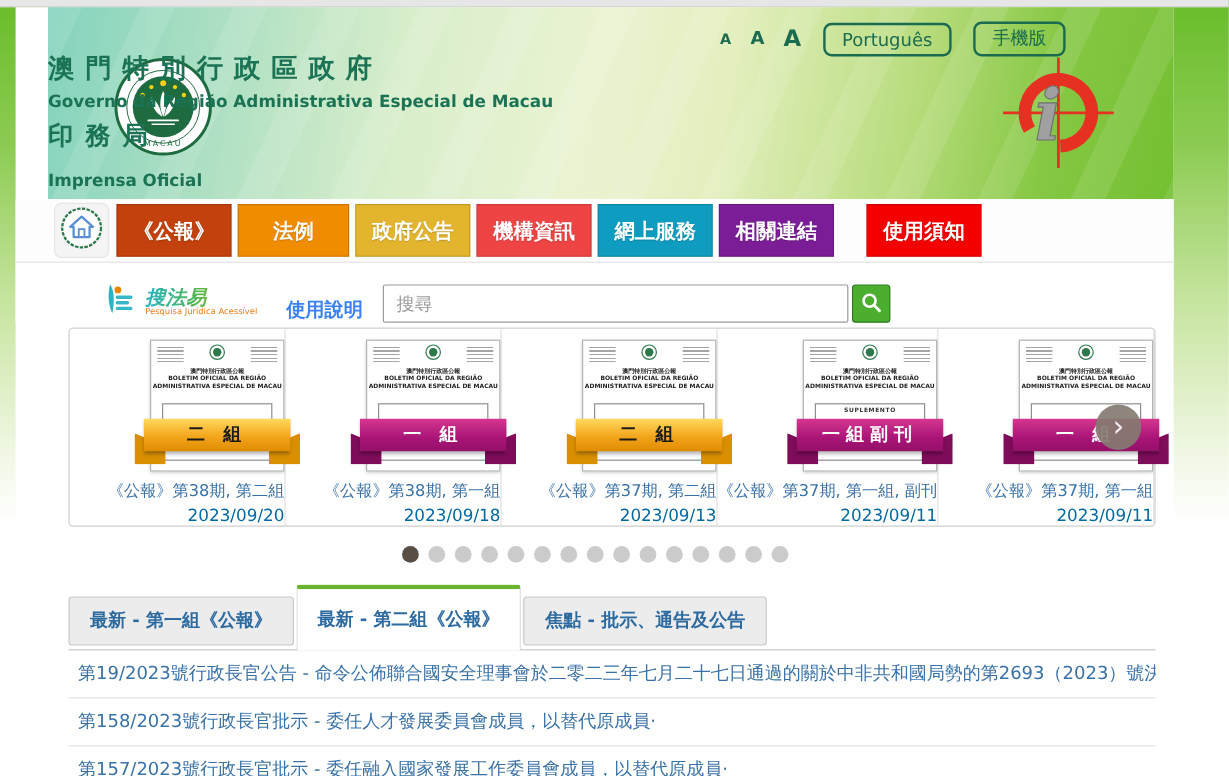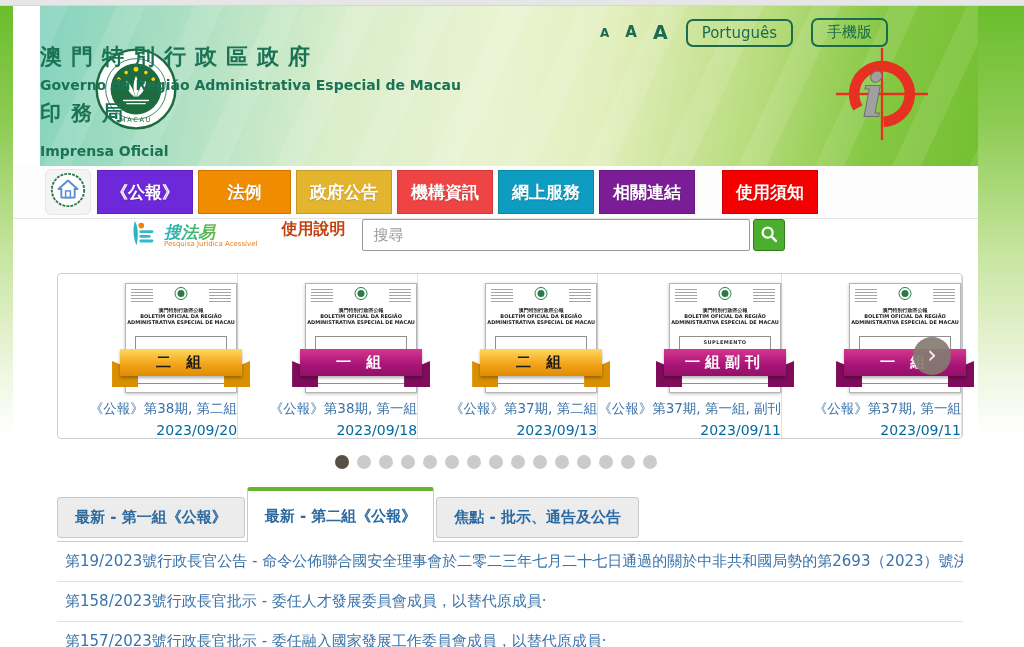--- a/index.html
+++ b/index.html
@@ -35,28 +35,28 @@
   .navbar{display:flex;align-items:center;height:52px;padding-left:32px;background:#fdfdfd;
     border-bottom:1px solid #e3e3e3;position:relative}
   .home-btn{width:44px;height:44px;border-radius:6px;background:#f4f4f4;border:1px solid #e6e6e6;
     display:flex;align-items:center;justify-content:center;margin-right:6px;cursor:pointer}
   .nav-btn{height:44px;min-width:93px;padding:0 13px;margin-right:5px;border:1px solid rgba(0,0,0,.14);
     color:#fff;font-size:17px;font-weight:bold;display:flex;align-items:center;justify-content:center;
     cursor:pointer;text-shadow:0 1px 1px rgba(0,0,0,.18);box-sizing:border-box}
   .nav-btn[data-gap="true"]{margin-left:22px}
 
   
-  .searchbar{display:flex;align-items:flex-start;height:50px;padding-left:118px;background:#fff}
+  .searchbar{display:flex;align-items:flex-end;height:50px;padding-left:75px;background:#fff}
   .slogo{display:flex;align-items:center;cursor:pointer}
   .slogo-text{margin-left:5px}
   .slogo-title{font-size:17px;font-weight:bold;font-style:italic;line-height:16px;
     background:linear-gradient(90deg,#23b2c4,#59b84a,#f08c1e);
     -webkit-background-clip:text;background-clip:text;color:#2ab0be;-webkit-text-fill-color:transparent}
   .slogo-sub{font-size:7px;color:#f07d13;line-height:8px}
-  .help-link{margin-left:24px;color:#c2410c;font-size:16px;font-weight:bold;text-decoration:none;cursor:pointer}
+  .help-link{margin-left:24px;color:#3b82f6;font-size:16px;font-weight:bold;text-decoration:none;cursor:pointer}
   .search-input{margin-left:17px;width:366px;height:30px;border:1px solid #9a9a9a;border-radius:2px;
     padding:0 10px;font-size:15px;color:#333;font-family:inherit}
   .search-input::placeholder{color:#9a9a9a}
   .search-btn{margin-left:3px;width:32px;height:32px;background:#4cae2f;border:1px solid #2c7a1a;
     border-radius:3px;display:flex;align-items:center;justify-content:center;cursor:pointer}
 
   
   .carousel{position:relative;margin:4px 0 0 44px;width:906px;height:166px;background:#fff;
     border:1px solid #cfcfcf;border-radius:4px;display:flex;box-sizing:border-box}
   .cell{flex:1;border-right:1px solid #e0e0e0;display:flex;flex-direction:column;align-items:flex-end;
@@ -172,21 +172,21 @@
     <div class="home-btn">
       <span>
         <svg viewBox="0 0 40 40" width="38" height="38">
           <circle cx="20" cy="20" r="17" fill="#ffffff" stroke="#2c7a4b" stroke-width="2" stroke-dasharray="3 1.2"></circle>
           <path d="M20 10 L30 19 L27 19 L27 28 L13 28 L13 19 L10 19 Z" fill="none" stroke="#5b8fd4" stroke-width="2" stroke-linejoin="round"></path>
           <rect x="17.5" y="21" width="5" height="7" fill="none" stroke="#5b8fd4" stroke-width="1.6"></rect>
         </svg>
       </span>
     </div>
 
-      <a class="nav-btn" style="background: #6d28d9;">《公報》</a>
+      <a class="nav-btn" style="background: #c2410c;">《公報》</a>
 
       <a class="nav-btn" style="background: rgb(240, 140, 0);">法例</a>
 
       <a class="nav-btn" style="background: rgb(227, 180, 45);">政府公告</a>
 
       <a class="nav-btn" style="background: #ef4444;">機構資訊</a>
 
       <a class="nav-btn" style="background: rgb(14, 156, 192);">網上服務</a>
 
       <a class="nav-btn" style="background: rgb(123, 29, 151);">相關連結</a>

